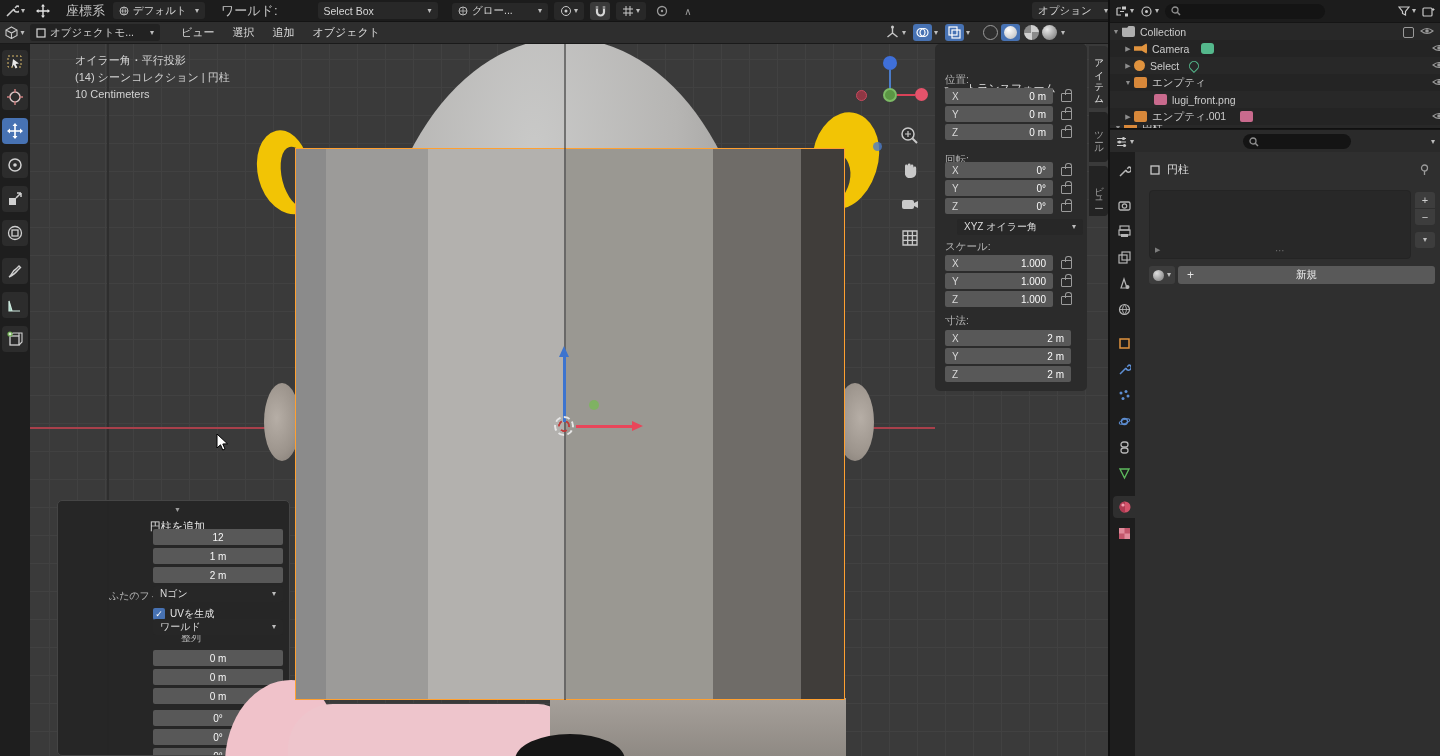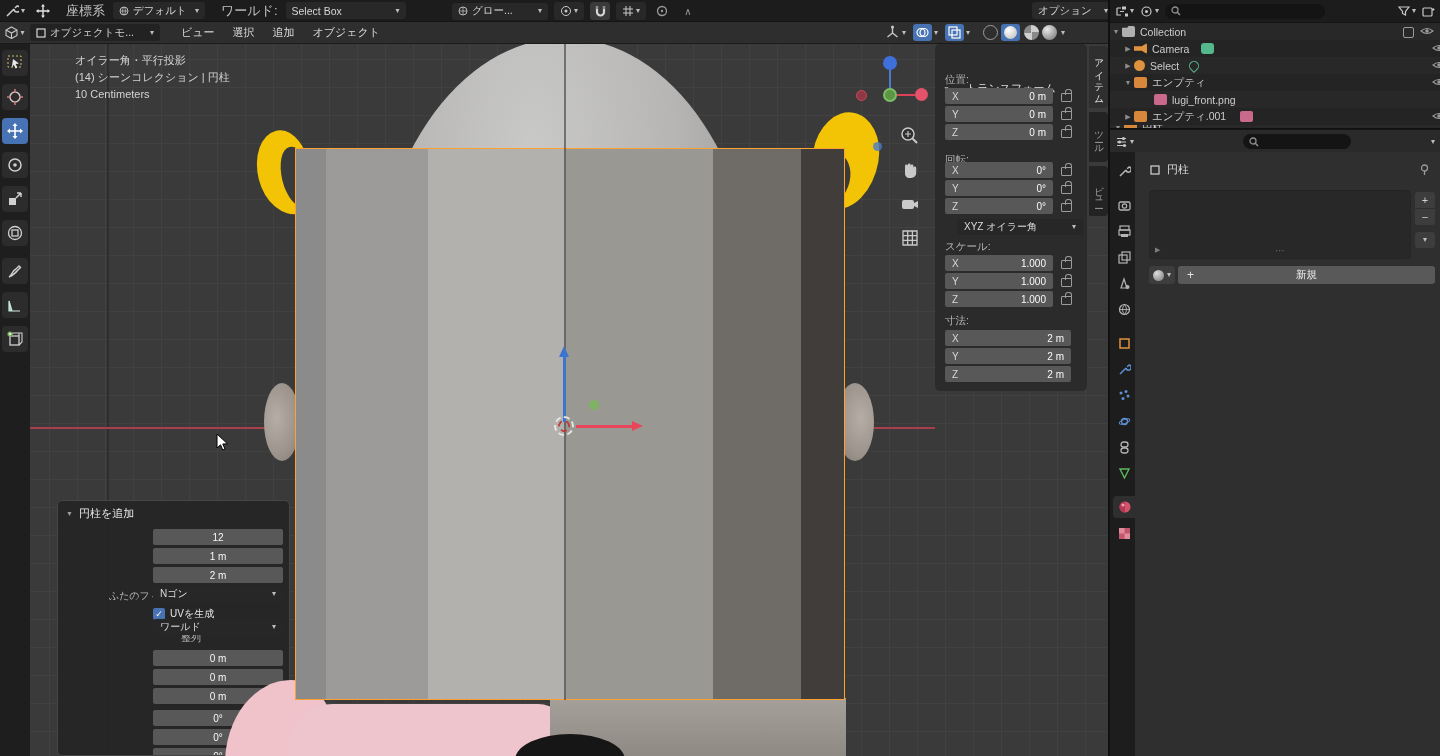--- a/index.html
+++ b/index.html
@@ -238,21 +238,21 @@
       <span class="r" style="gap:4px;">
         <svg width="10" height="10">
             <circle cx="5" cy="5" r="4" fill="none" stroke="#bbb"></circle>
             <path d="M1 5h8M5 1a6 6 0 0 1 0 8M5 1a6 6 0 0 0 0 8" stroke="#bbb" fill="none" stroke-width=".8"></path>
           </svg>
         <span>デフォルト</span>
       </span>
       <span class="car">▾</span>
     </div>
     <span class="tlabel" style="margin:0 8px 0 16px;">ワールド:</span>
-    <div class="pill" style="width:108px;">
+    <div class="pill" style="width:108px;margin-left:32px;">
       <span>Select Box</span>
       <span class="car">▾</span>
     </div>
 
     <div class="abs r" style="left:452px;top:2px;gap:6px;">
       <div class="pill" style="width:84px;">
         <span class="r" style="gap:4px;">
           <svg width="10" height="10">
               <circle cx="5" cy="5" r="4" fill="none" stroke="#bbb"></circle>
               <path d="M1 5h8M5 1v8" stroke="#bbb" stroke-width=".8"></path>
@@ -437,21 +437,21 @@
       <span>アイテム</span>
     </div>
   <div class="vtab" style="top:112px;height:50px;">
       <span>ツール</span>
     </div>
   <div class="vtab" style="top:166px;height:50px;">
       <span>ビュー</span>
     </div>
 
   <div id="oppanel" class="abs">
-    <div class="r" style="padding:5px 0 0 8px;gap:6px;">
+    <div class="r" style="padding:5px 0 0 8px;gap:6px;flex-direction:column;">
       <span class="car" style="font-size:7px;color:#9c9c9c;">▼</span>
       <span style="color:#e8e8e8;font-size:11px;">円柱を追加</span>
     </div>
     <span class="op-label" style="top:31px;">頂点</span>
     <div class="op-field" style="top:28px;">
         <span>12</span>
       </div>
     <span class="op-label" style="top:50px;">半径</span>
     <div class="op-field" style="top:47px;">
         <span>1 m</span>

